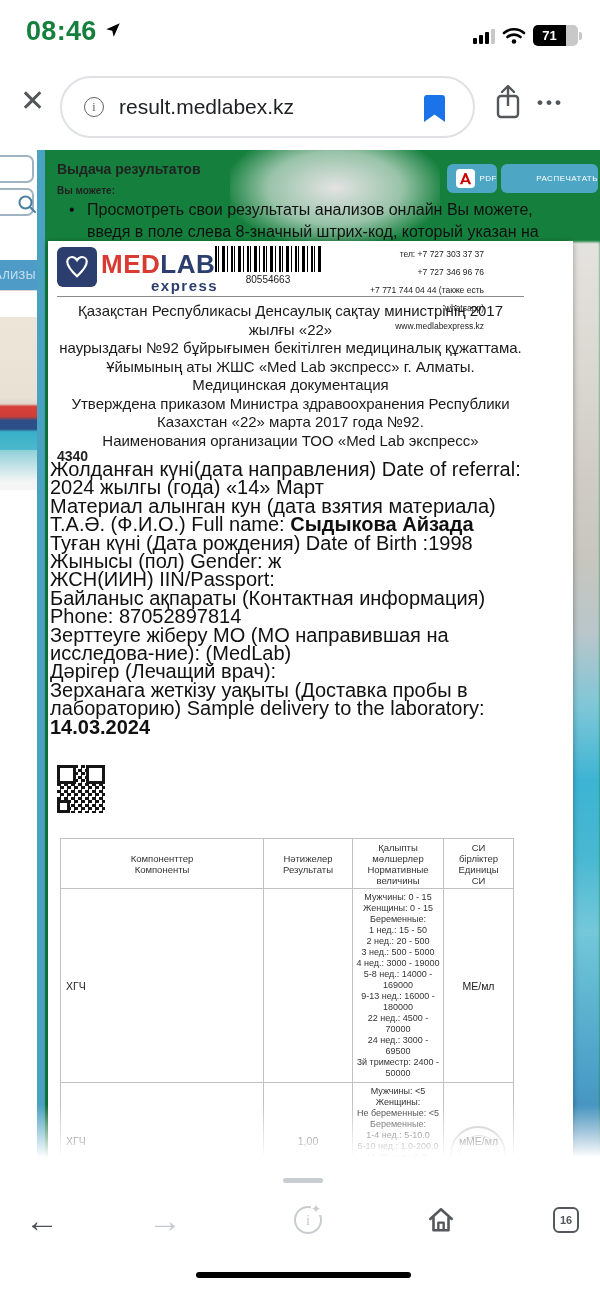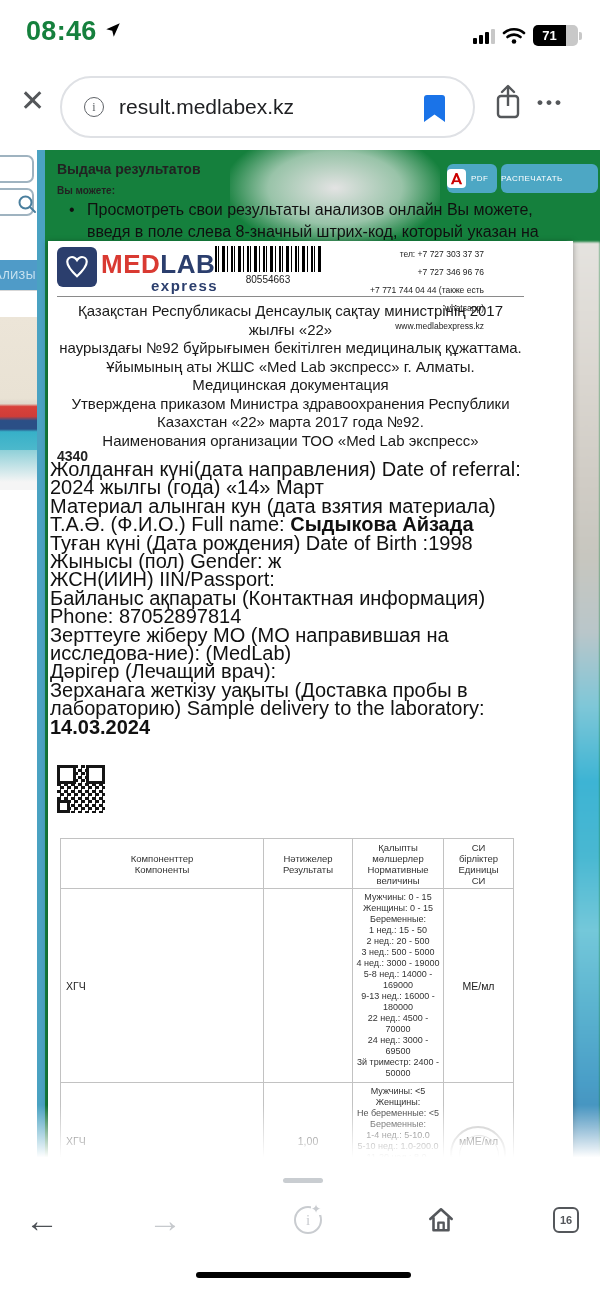--- a/index.html
+++ b/index.html
@@ -44,21 +44,21 @@
 
   .teal-strip { position: absolute; left: 37px; top: 0; width: 8px; height: 1022px; background: #4aa2c2; }
 
   
   .page { position: absolute; left: 45px; top: 0; width: 555px; height: 1025px; background: #15803d; }
   .glass-hint { position: absolute; left: 185px; top: 0; width: 210px; height: 95px;
      background: radial-gradient(ellipse at 50% 40%, #e3e3e3 0%, rgba(240,240,240,.6) 45%, rgba(255,255,255,0) 75%); }
   .page-title { position: absolute; left: 12px; top: 11px; font-size: 14px; font-weight: 700; color: #222; }
   .page-subtitle { position: absolute; left: 12px; top: 35px; font-size: 10px; font-weight: 700; color: #222; }
 
-  .btn { position: absolute; top: 14px; height: 29px; background: #4da7c4; border-radius: 6px; color: #fff; display: flex; align-items: center; justify-content: flex-start; font-size: 8px; letter-spacing: .5px; }
+  .btn { position: absolute; top: 14px; height: 29px; background: #4da7c4; border-radius: 6px; color: #fff; display: flex; align-items: center; justify-content: flex-end; font-size: 8px; letter-spacing: .5px; }
   .btn-pdf { left: 402px; width: 50px; gap: 5px; }
   .pdf-chip { width: 19px; height: 19px; background: #fff; border-radius: 4px; display: flex; align-items: center; justify-content: center; }
   .btn-print { left: 456px; width: 97px; }
 
   .bullet-item { position: absolute; left: 20px; top: 49px; width: 478px; font-size: 16px; line-height: 22px; color: #101010; padding-left: 22px; }
   .bullet-item::before { content: "•"; position: absolute; left: 4px; top: 0; font-size: 16px; }
 
   .li-frag { position: absolute; left: 498px; top: 98px; font-size: 16px; color: #222; }
 
   .right-photo { position: absolute; left: 522px; top: 92px; width: 33px; height: 930px; filter: blur(1px);

